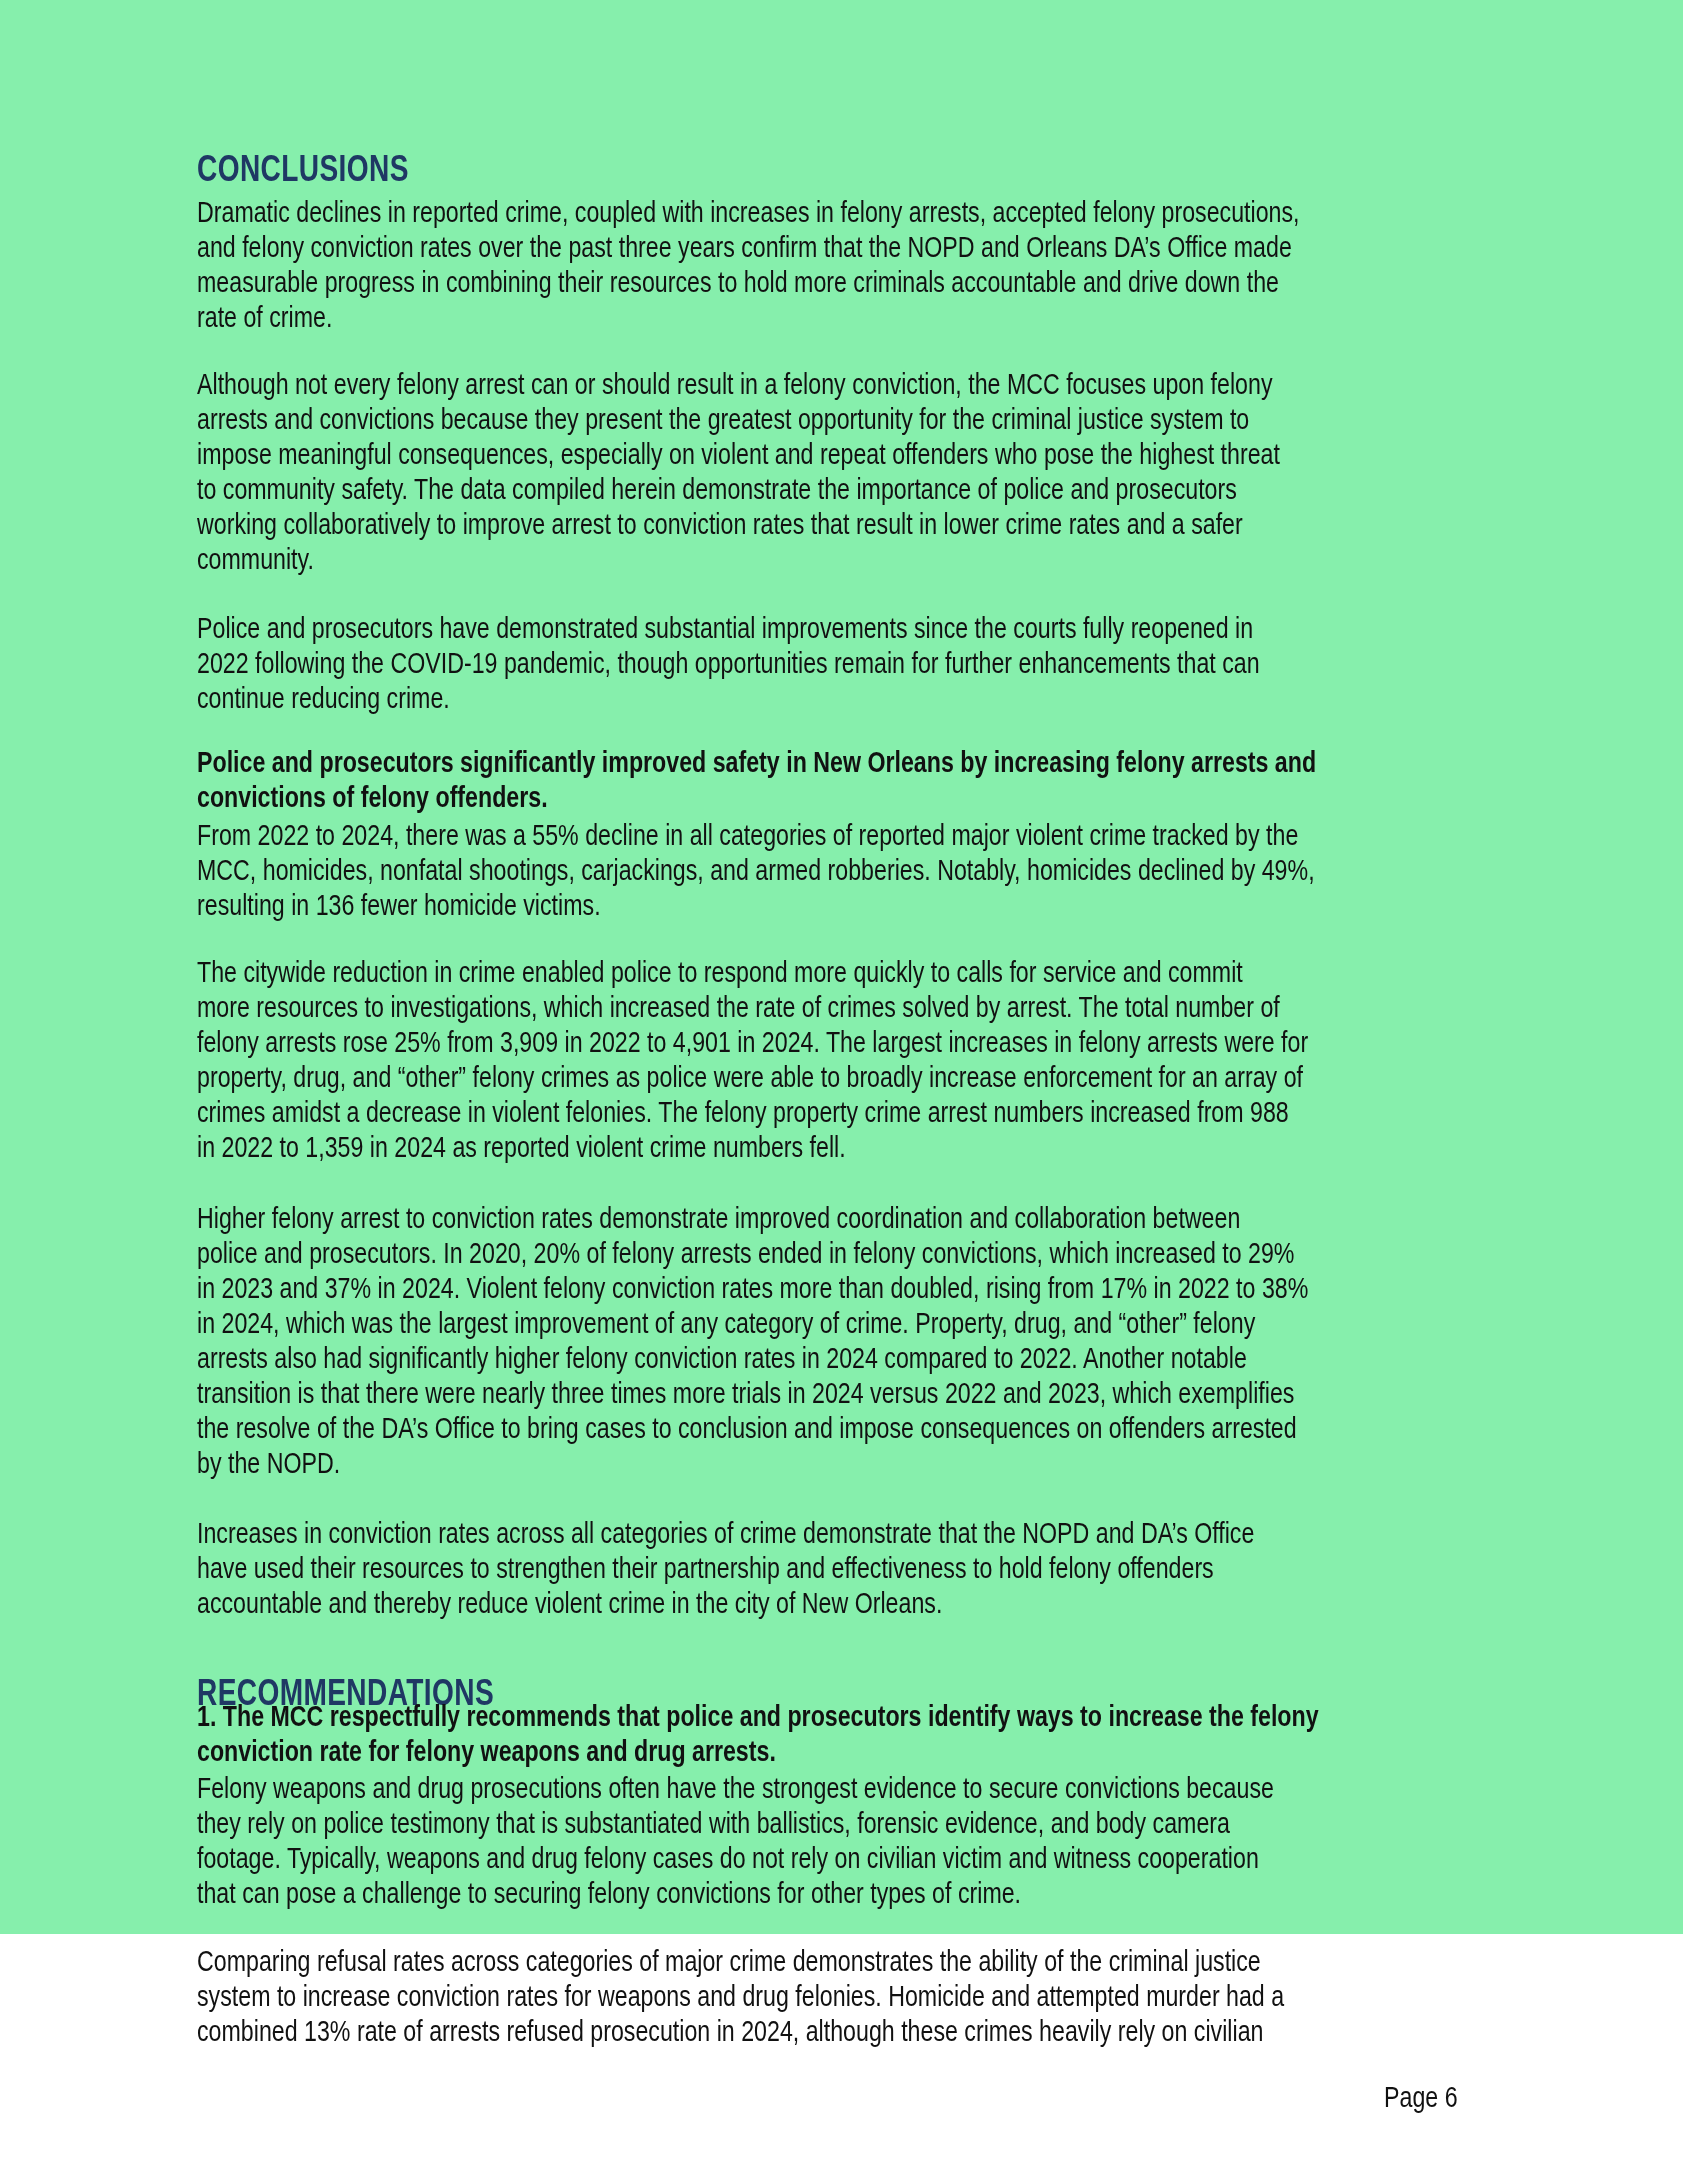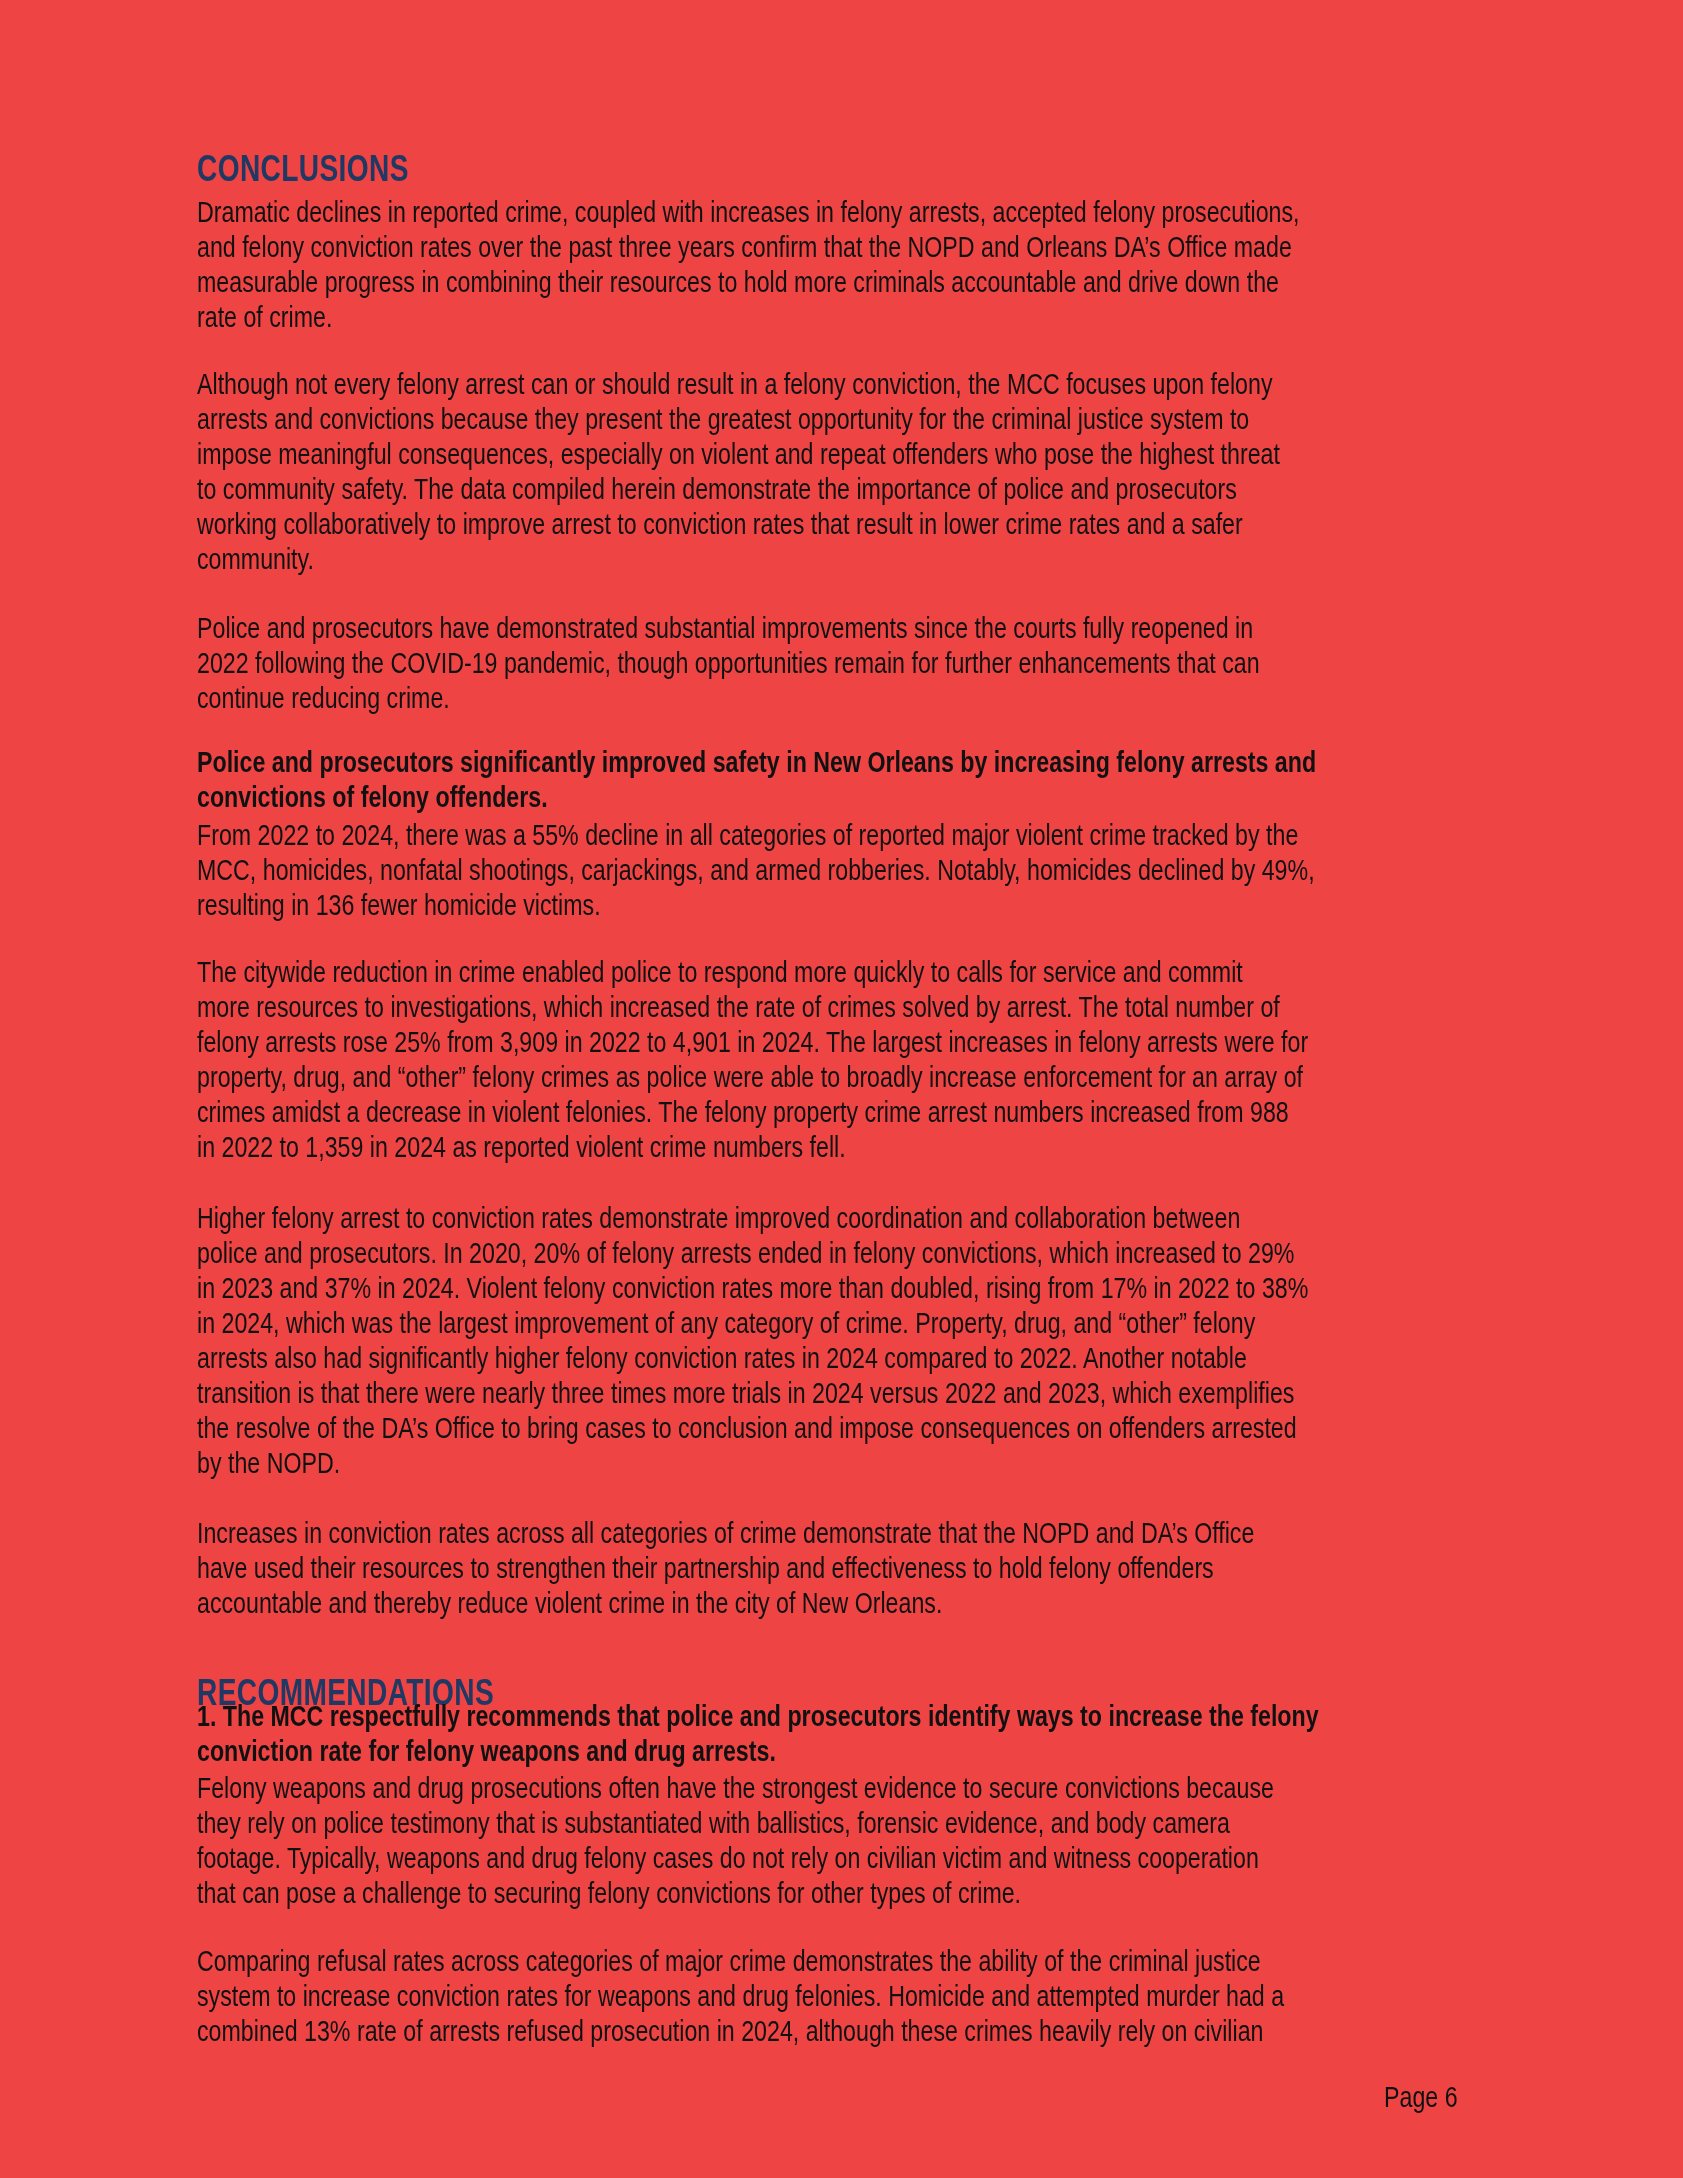--- a/index.html
+++ b/index.html
@@ -1,17 +1,17 @@
 <!DOCTYPE html>
 <html><head>
 <meta charset="utf-8">
 <style>
   html, body { margin: 0; padding: 0; background: #ffffff; }
   body { width: 1683px; height: 2178px; position: relative; overflow: hidden; }
-  .page { position: absolute; left: 0; top: 0; width: 1683px; height: 2178px; background: #ef4444; }
+  .page { position: absolute; left: 0; top: 0; width: 1683px; height: 1934px; background: #86efac; }
   .block {
     position: absolute;
     left: 197px;
     width: 1604px; 
     transform: scaleX(0.8);
     transform-origin: left top;
     font-family: "Liberation Sans", sans-serif;
     color: #111111;
     font-size: 29px;
     line-height: 35px;

